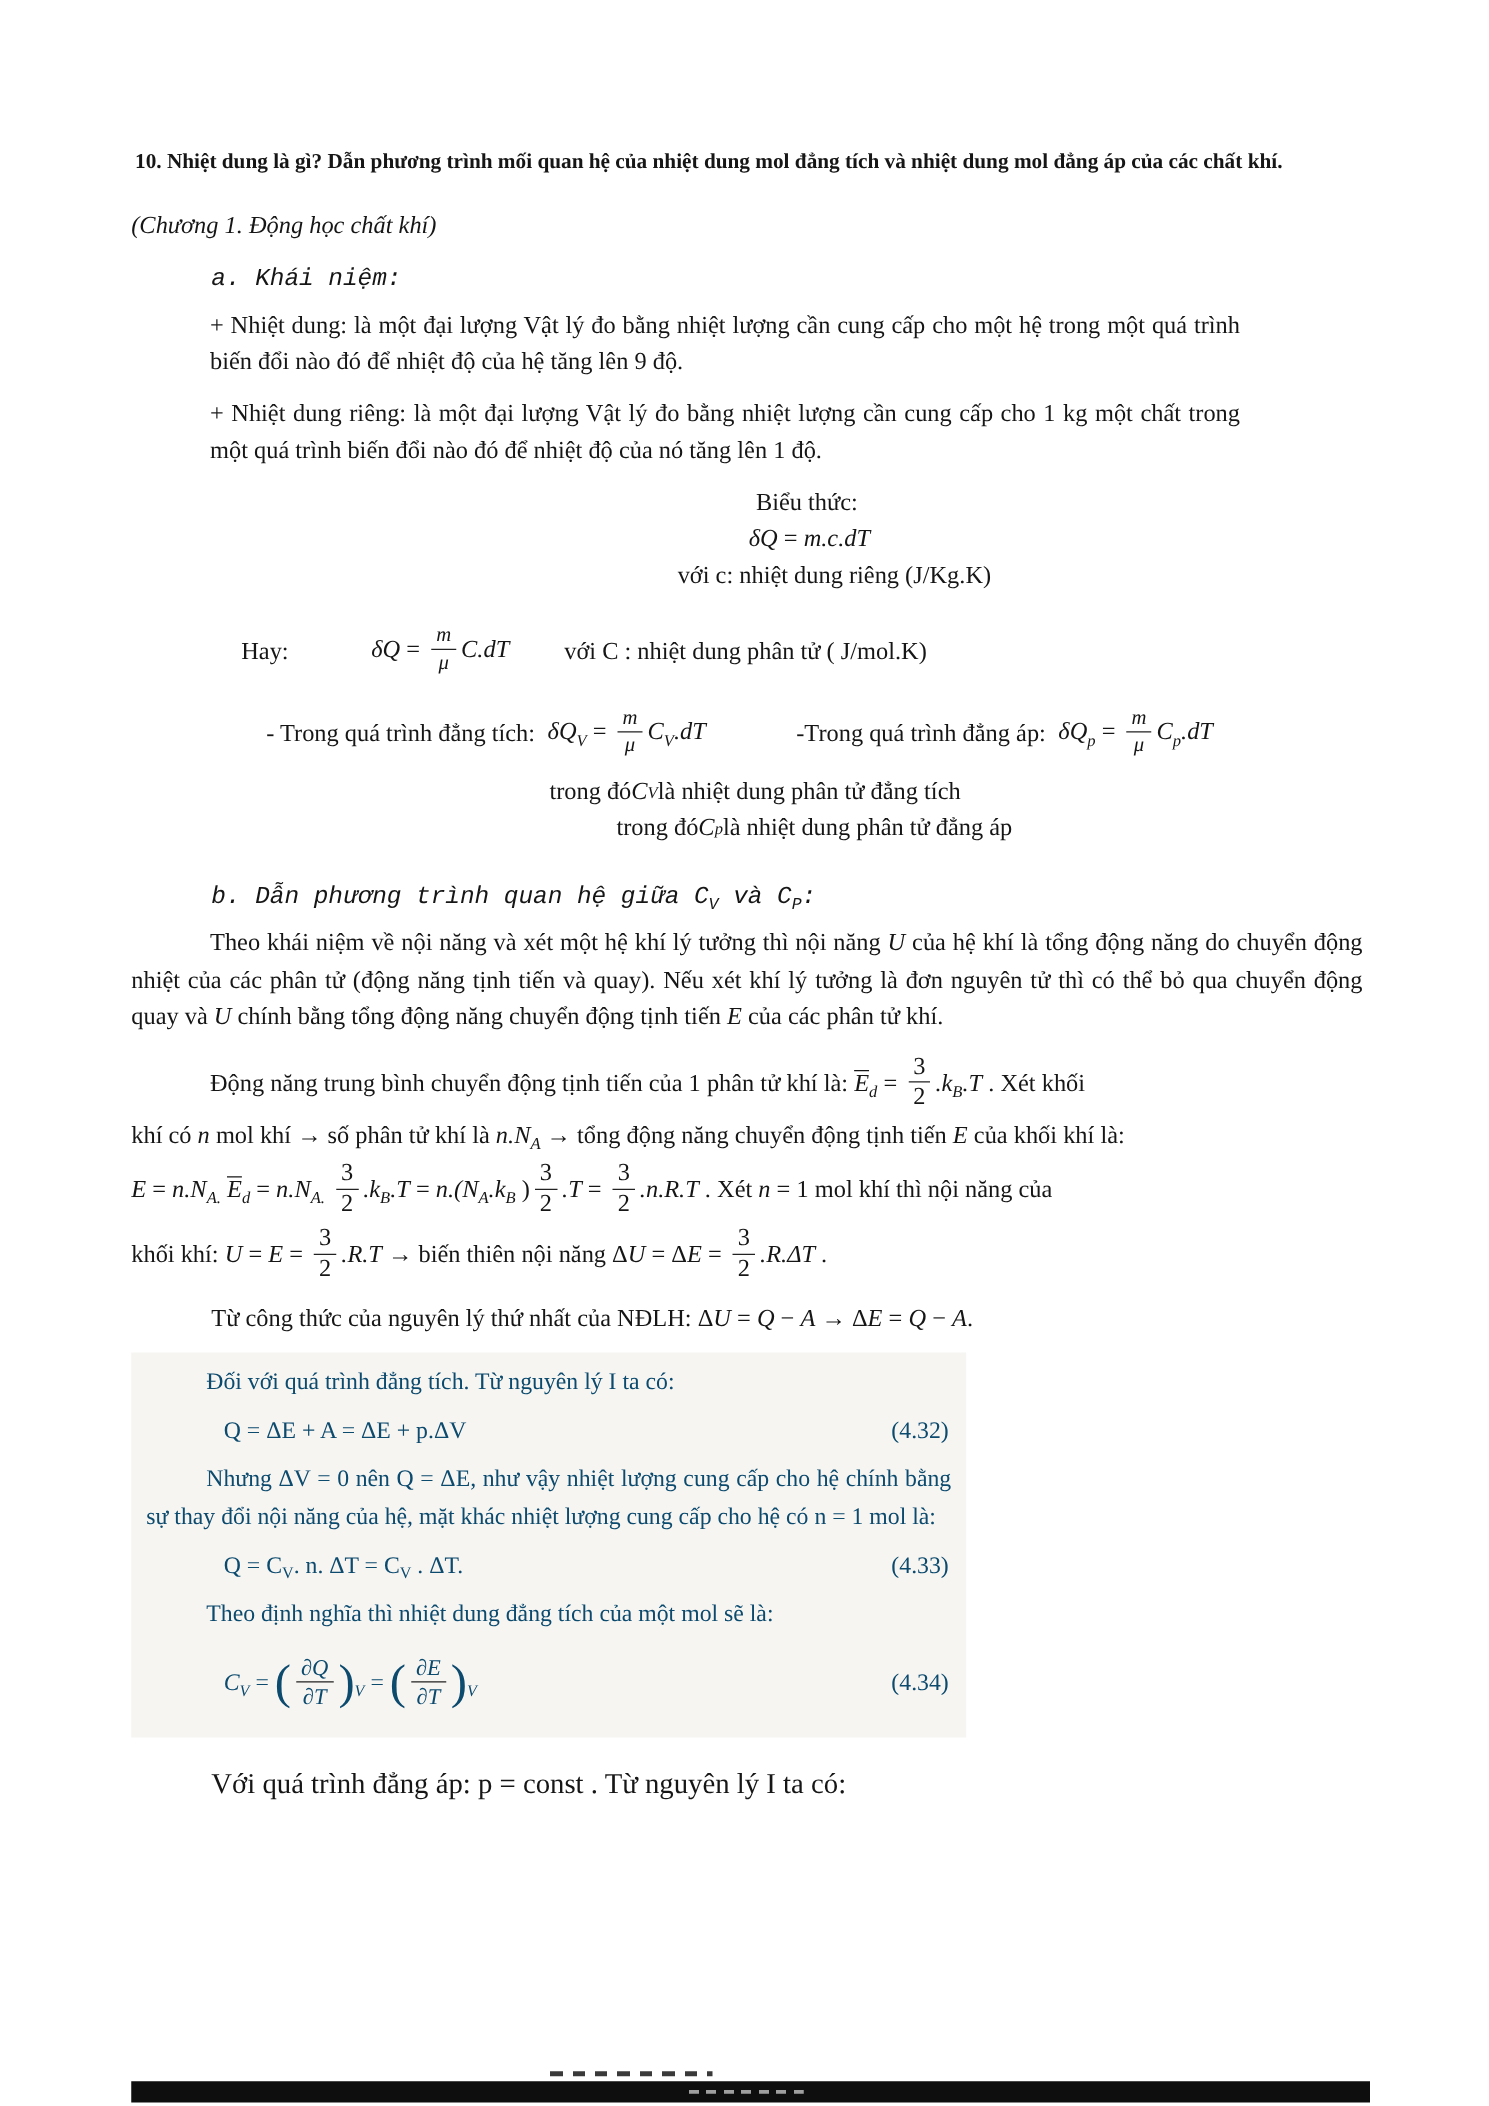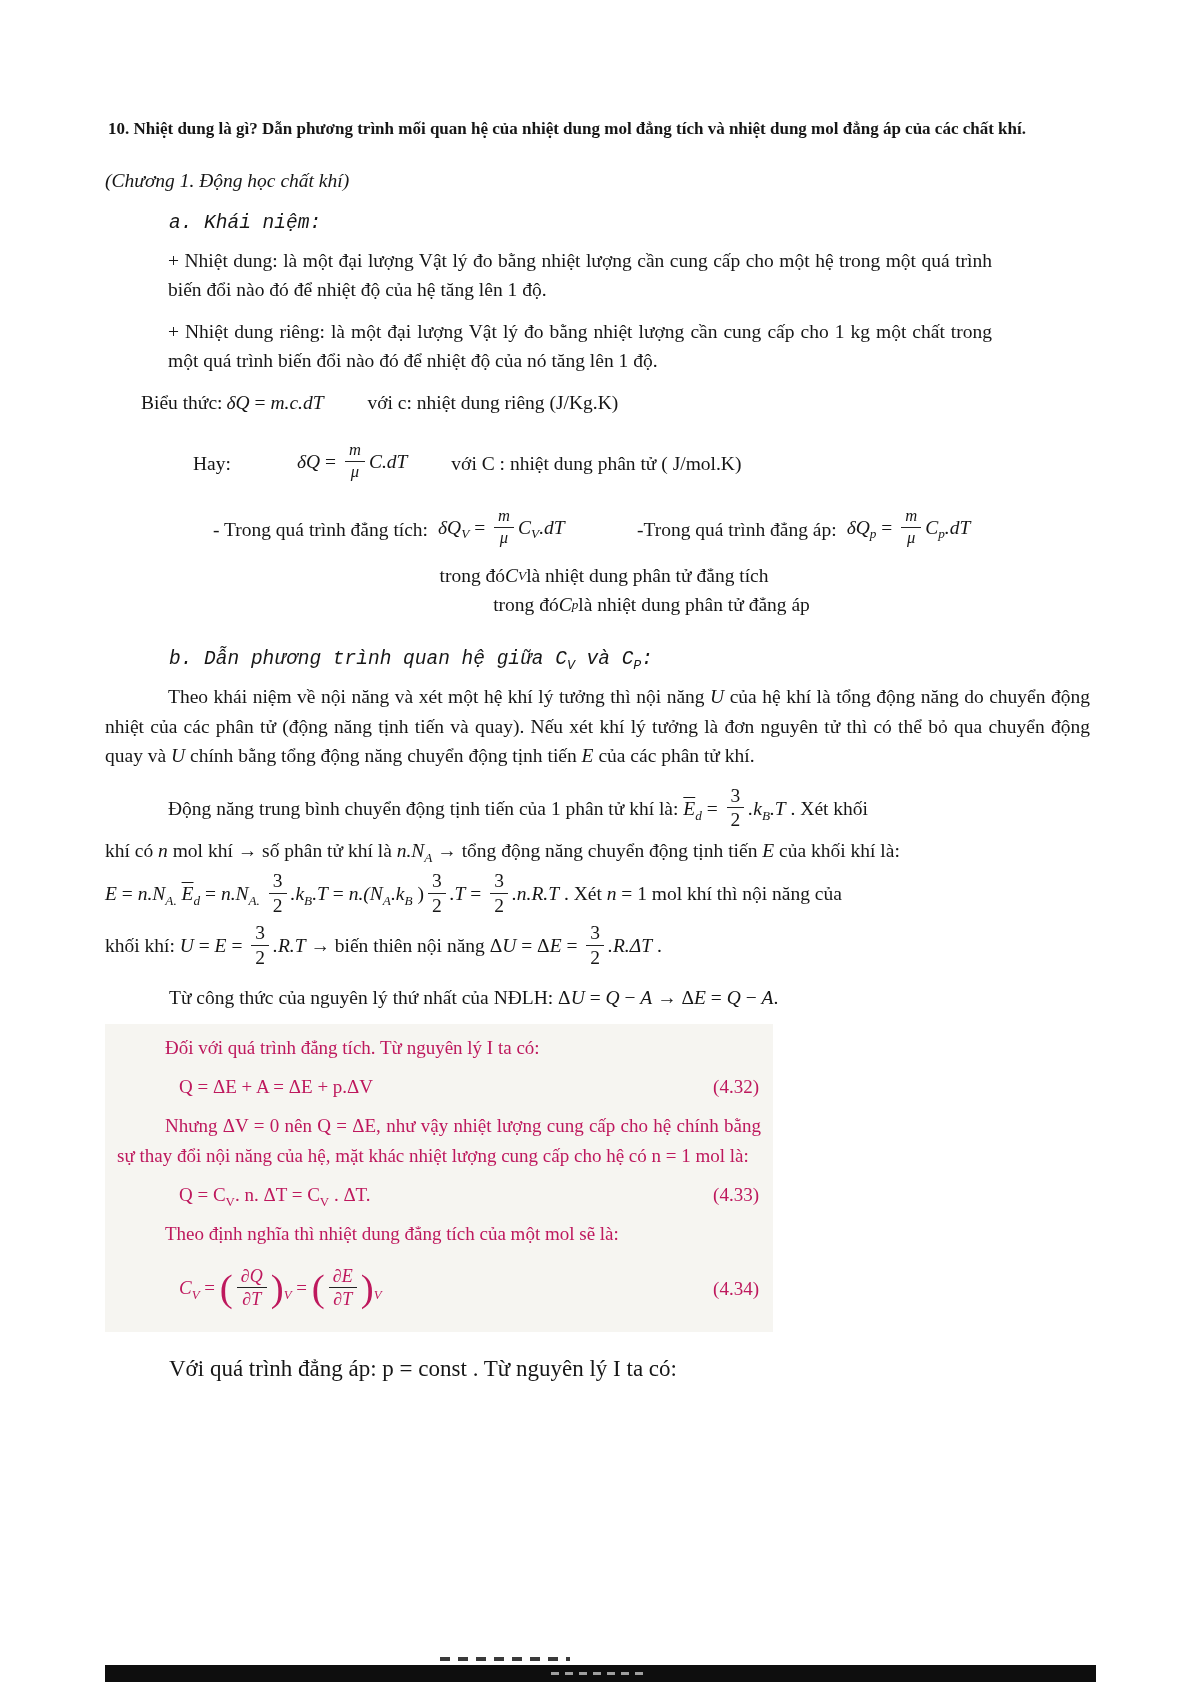--- a/index.html
+++ b/index.html
@@ -12,41 +12,41 @@
 
   .title { font-size:17px; font-weight:bold; line-height:42px; width:945px;
            padding-left:38px; text-indent:-35px; margin-bottom:16px; }
   .chapter { font-style:italic; margin-bottom:14px; }
   .h-italic { font-style:italic; margin-left:64px;font-family:Liberation Mono, monospace; }
   .h-a { margin-bottom:8px; }
   .h-b { margin-bottom:8px; }
   .body-ind { margin-left:63px; width:824px; text-align:justify; margin-bottom:13px; }
 
   .frow { display:flex; align-items:center; }
-  .frow1 { margin-left:36px; margin-bottom:22px; }
+  .frow1 { margin-left:96px; margin-bottom:22px;flex-direction:column; }
   .frow2 { margin-left:88px; margin-bottom:18px; min-height:48px; }
   .frow2 .flabel { width:94px; }
   .frow3 { margin-left:108px; margin-bottom:8px; min-height:48px; }
   .frow4 { margin-left:108px; margin-bottom:26px;flex-direction:column; }
   .fcol1 { width:424px; display:flex; align-items:center; }
   .fcol2 { flex:1; display:flex; align-items:center; }
   .fmath { margin-left:10px; white-space:nowrap; }
   .frow1 .fmath { margin-left:4px; }
   .fnote { margin-left:44px; white-space:nowrap; }
   .frow .frac { font-size:0.85em; }
 
   .para-just { text-align:justify; text-indent:63px; line-height:29.5px; margin-bottom:16px; }
   .mathline { line-height:1.25; margin-bottom:5px; white-space:nowrap; }
   .mathline .frac { font-size:1em; }
   .ml-a { padding-left:63px; margin-bottom:3px; }
   .ml-b { line-height:30px; margin-bottom:6px; }
   .ml-d { margin-bottom:13px; }
   .para-plain { margin-left:64px; margin-bottom:12px; }
 
-  .scan { width:668px; background:#f6f5f1; padding:9px 12px 10px; font-size:19px; line-height:30px; color:#be185d; }
+  .scan { width:668px; background:#f6f5f1; padding:9px 12px 10px; font-size:19px; line-height:30px; color:#0c4a6e; }
   .scan-ind { text-indent:48px; margin-bottom:9px; }
   .scan-just { text-align:justify; text-indent:48px; margin-bottom:9px; }
   .eqrow { display:flex; align-items:center; justify-content:space-between; margin-left:62px; margin-bottom:9px; }
   .eqrow .eq { white-space:nowrap; }
   .eqrow .eqnum { margin-right:2px; }
   .eqrow.tall { min-height:62px; margin-bottom:2px; }
   .scan .frac { font-size:0.95em; }
 
   .final { margin-left:64px; margin-top:22px; font-size:23px; }
 
@@ -70,21 +70,21 @@
 <body>
 
 <div class="content">
 
   <div class="title">10. Nhiệt dung là gì? Dẫn phương trình mối quan hệ của nhiệt dung mol đẳng tích và nhiệt dung mol đẳng áp của các chất khí.</div>
 
   <div class="chapter">(Chương 1. Động học chất khí)</div>
 
   <div class="h-italic h-a">a. Khái niệm:</div>
 
-  <p class="body-ind">+ Nhiệt dung: là một đại lượng Vật lý đo bằng nhiệt lượng cần cung cấp cho một hệ trong một quá trình biến đổi nào đó để nhiệt độ của hệ tăng lên 1 độ.</p>
+  <p class="body-ind">+ Nhiệt dung: là một đại lượng Vật lý đo bằng nhiệt lượng cần cung cấp cho một hệ trong một quá trình biến đổi nào đó để nhiệt độ của hệ tăng lên 9 độ.</p>
   <p class="body-ind">+ Nhiệt dung riêng: là một đại lượng Vật lý đo bằng nhiệt lượng cần cung cấp cho 1 kg một chất trong một quá trình biến đổi nào đó để nhiệt độ của nó tăng lên 1 độ.</p>
 
   <div class="frow frow1">
     <span class="flabel">Biểu thức:</span>
     <span class="fmath"><i>δQ</i> = <i>m.c.dT</i></span>
     <span class="fnote">với c: nhiệt dung riêng (J/Kg.K)</span>
   </div>
 
   <div class="frow frow2">
     <span class="flabel">Hay:</span>

